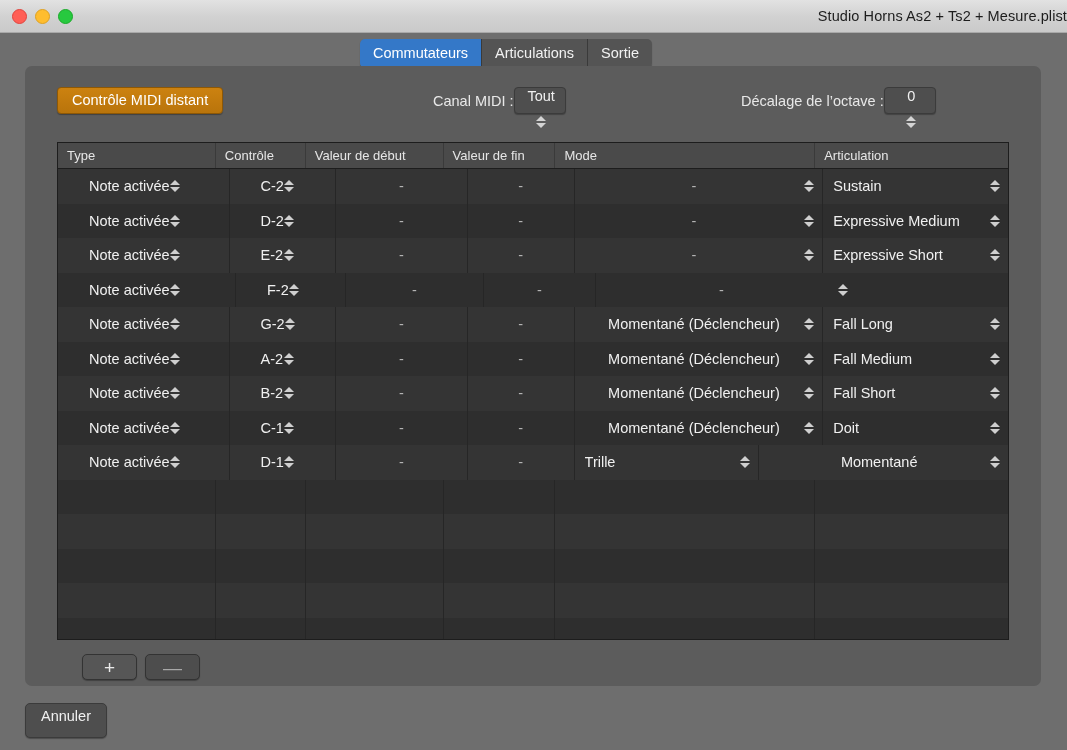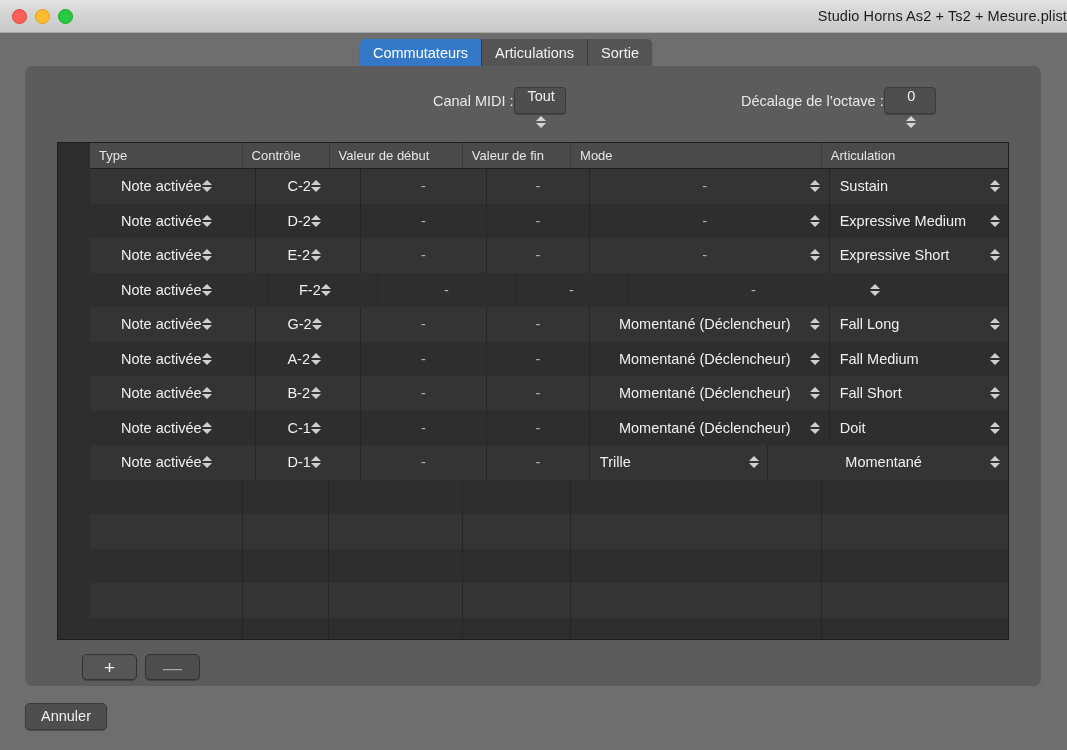--- a/index.html
+++ b/index.html
@@ -176,21 +176,20 @@
   .table-wrap {
     position: absolute;
     left: 32px;
     top: 76px;
     width: 952px;
     height: 498px;
     border: 1px solid #1d1d1d;
     box-sizing: border-box;
     background: #2e2e2e;
     overflow: hidden;
-    padding-left: 32px;
   }
   .thead {
     display: flex;
     height: 26px;
     background: #4a4a4a;
     border-bottom: 1px solid #1d1d1d;
     box-sizing: border-box;
   }
   .th {
     font-size: 13px;
@@ -297,21 +296,21 @@
     position: absolute;
     left: 0;
     top: 698px;
     width: 1067px;
     height: 52px;
   }
   .cancel-btn {
     position: absolute;
     left: 25px;
     top: 5px;
-    height: 27px;
+    height: 35px;
     line-height: 25px;
     padding: 0 15px;
     background: #4e4e4e;
     border: 1px solid #3b3b3b;
     border-radius: 5px;
     color: #f0f0f0;
     font-size: 14.5px;
     box-sizing: border-box;
     box-shadow: 0 1px 1px rgba(0,0,0,0.3);
     cursor: default;
@@ -333,20 +332,21 @@
   <div class="tabs">
     <div class="tab active">Commutateurs</div>
     <div class="tab">Articulations</div>
     <div class="tab">Sortie</div>
   </div>
 </div>
 
 <div class="panel">
 
   <div class="toolbar">
+    <div class="midi-remote-btn">Contrôle MIDI distant</div>
 
     <div class="field-group midi-channel">
       <span class="field-label">Canal MIDI :</span>
       <div class="popup">
         <span class="popup-value">Tout</span>
         <span class="stepper">
           <i class="up"></i>
             <i class="down"></i>
         </span>
       </div>

